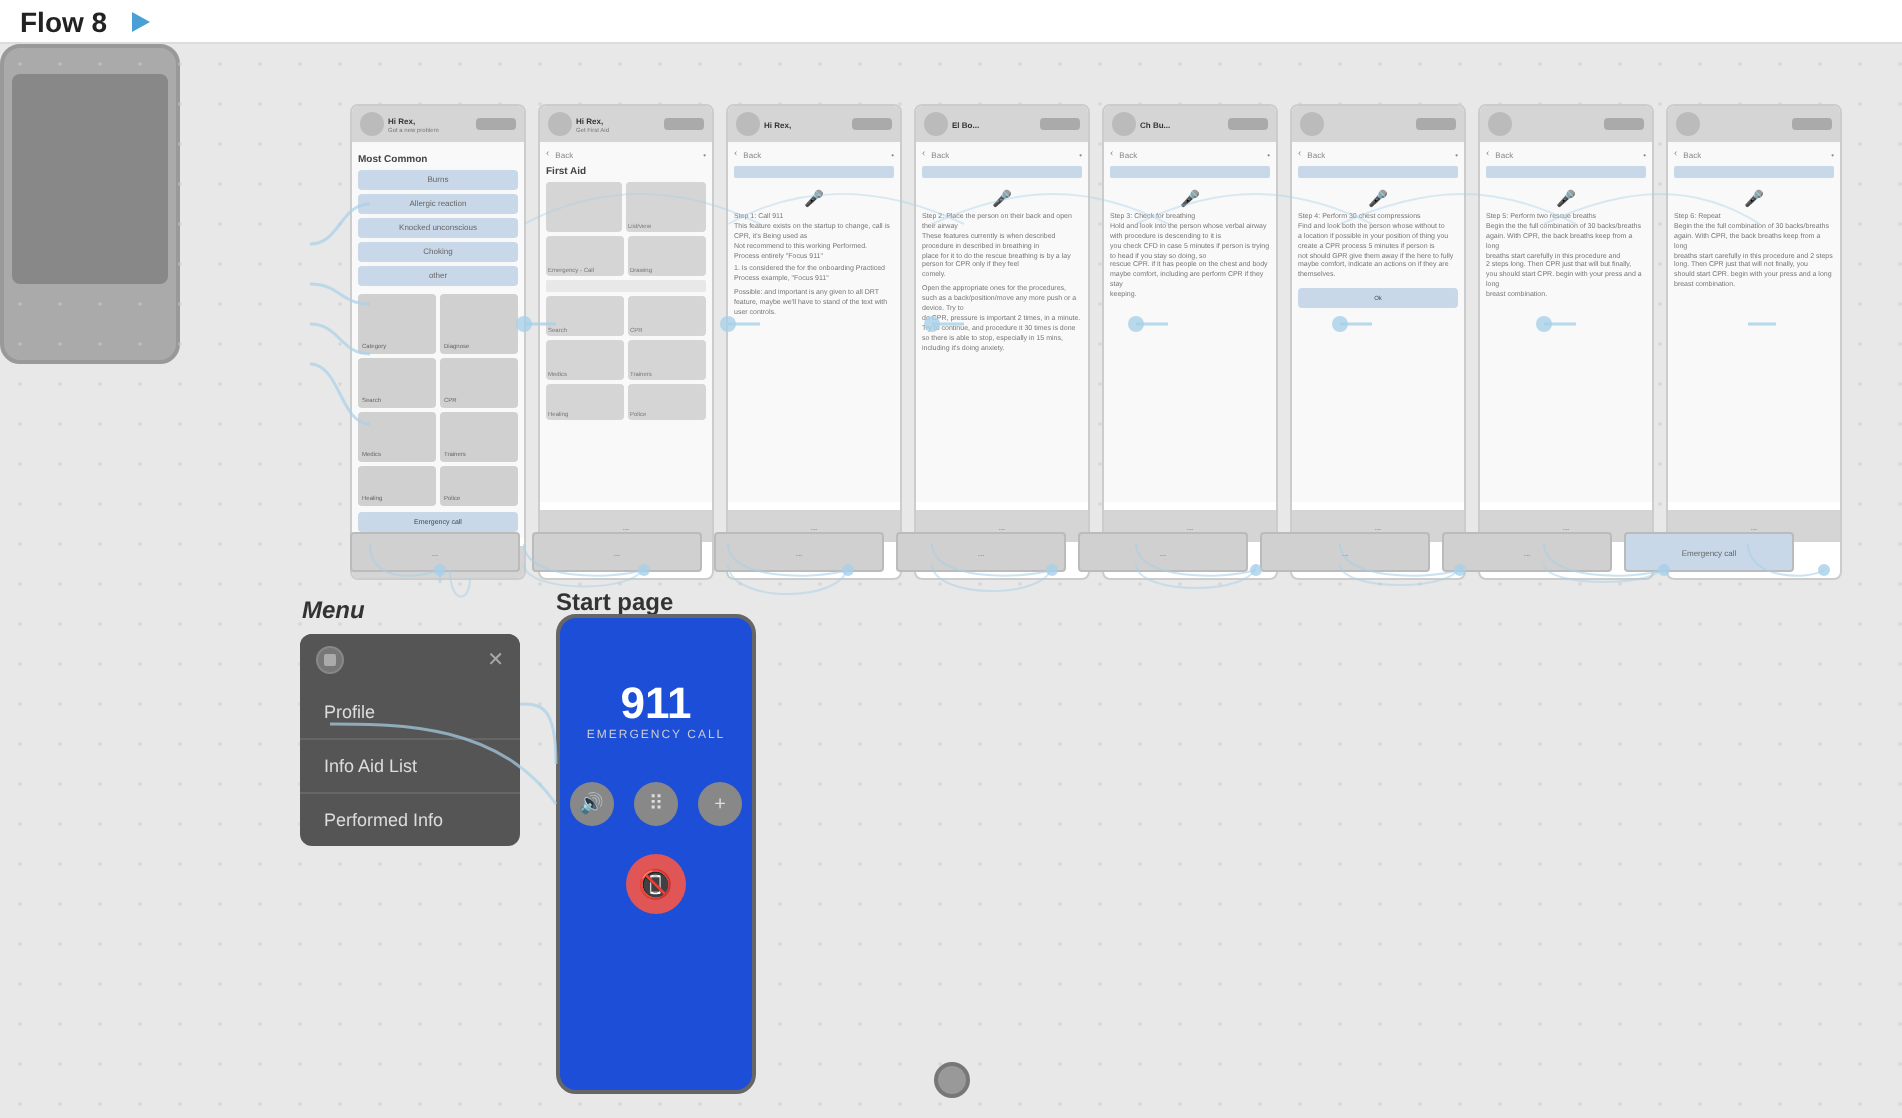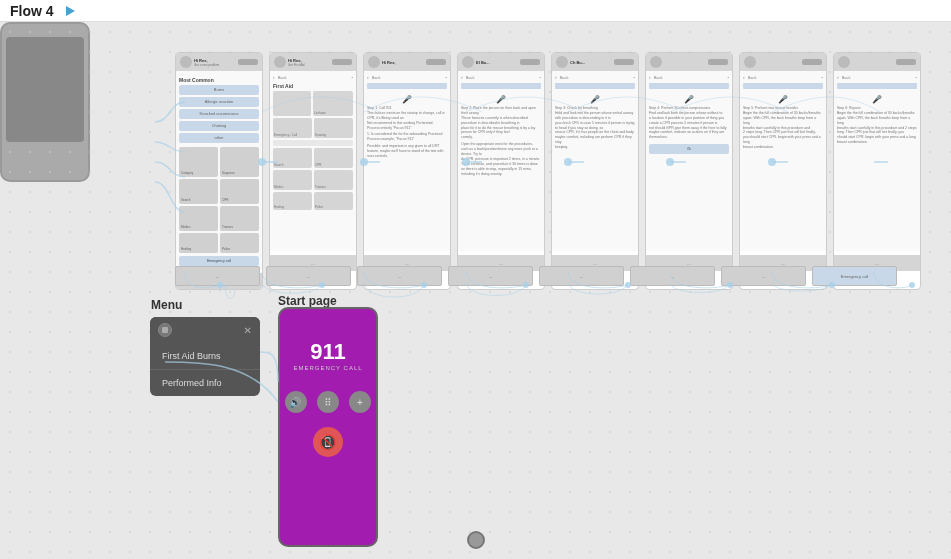--- a/index.html
+++ b/index.html
@@ -244,21 +244,21 @@
       border-bottom: none;
     }
 
     
     #start-phone {
       position: absolute;
       left: 278px;
       top: 285px;
       width: 100px;
       height: 240px;
-      background: #a21caf;
+      background: #1d4ed8;
       border-radius: 10px;
       border: 2px solid #666;
       display: flex;
       flex-direction: column;
       align-items: center;
       padding: 10px 5px 5px;
     }
     #start-phone .sp-number {
       font-size: 22px;
       font-weight: bold;
@@ -311,21 +311,21 @@
       top: 0; left: 0; right: 0; bottom: 0;
       background-image: radial-gradient(circle, #ccc 1px, transparent 1px);
       background-size: 20px 20px;
       opacity: 0.5;
     }
   </style>
 </head>
 <body>
 
 <div id="header">
-  <span class="flow-title">Flow 4</span>
+  <span class="flow-title">Flow 8</span>
   <button class="play-btn" title="Play">
     <div class="play-icon"></div>
   </button>
 </div>
 
 <div id="canvas">
 
   <svg id="flow-svg">
 
     <path d="M 155 100 C 170 100, 170 80, 185 80" stroke="#a8d0e8" stroke-width="1.5" fill="none" opacity="0.7"></path>
@@ -618,35 +618,36 @@
     <div class="bottom-card">...</div>
     <div class="bottom-card">...</div>
     <div class="bottom-card">...</div>
     <div class="bottom-card">...</div>
     <div class="bottom-card">...</div>
     <div class="bottom-card">...</div>
     <div class="bottom-card">...</div>
     <div class="bottom-card" style="background:#c8d8e8;">Emergency call</div>
   </div>
 
-  <div class="section-label" style="left:151px; top:276px;">Menu</div>
+  <div class="section-label" style="left:151px; top:276px;font-style:italic;">Menu</div>
   <div class="section-label" style="left:278px; top:272px;">Start page</div>
 
   <div id="menu-panel">
     <div class="menu-header">
       <div class="menu-header-icons">
         <div class="menu-icon-circle">
           <svg width="8" height="8" viewBox="0 0 8 8">
               <rect x="1" y="1" width="6" height="6" rx="1" fill="#aaa"></rect>
             </svg>
         </div>
       </div>
       <div class="menu-close">✕</div>
     </div>
-    <div class="menu-item">First Aid Burns</div>
+    <div class="menu-item">Profile</div>
+    <div class="menu-item">Info Aid List</div>
     <div class="menu-item">Performed Info</div>
   </div>
 
   <div id="start-phone">
     <div class="sp-number">911</div>
     <div class="sp-label">EMERGENCY CALL</div>
     <div class="sp-controls">
       <div class="sp-btn">🔊</div>
       <div class="sp-btn">⠿</div>
       <div class="sp-btn">+</div>

